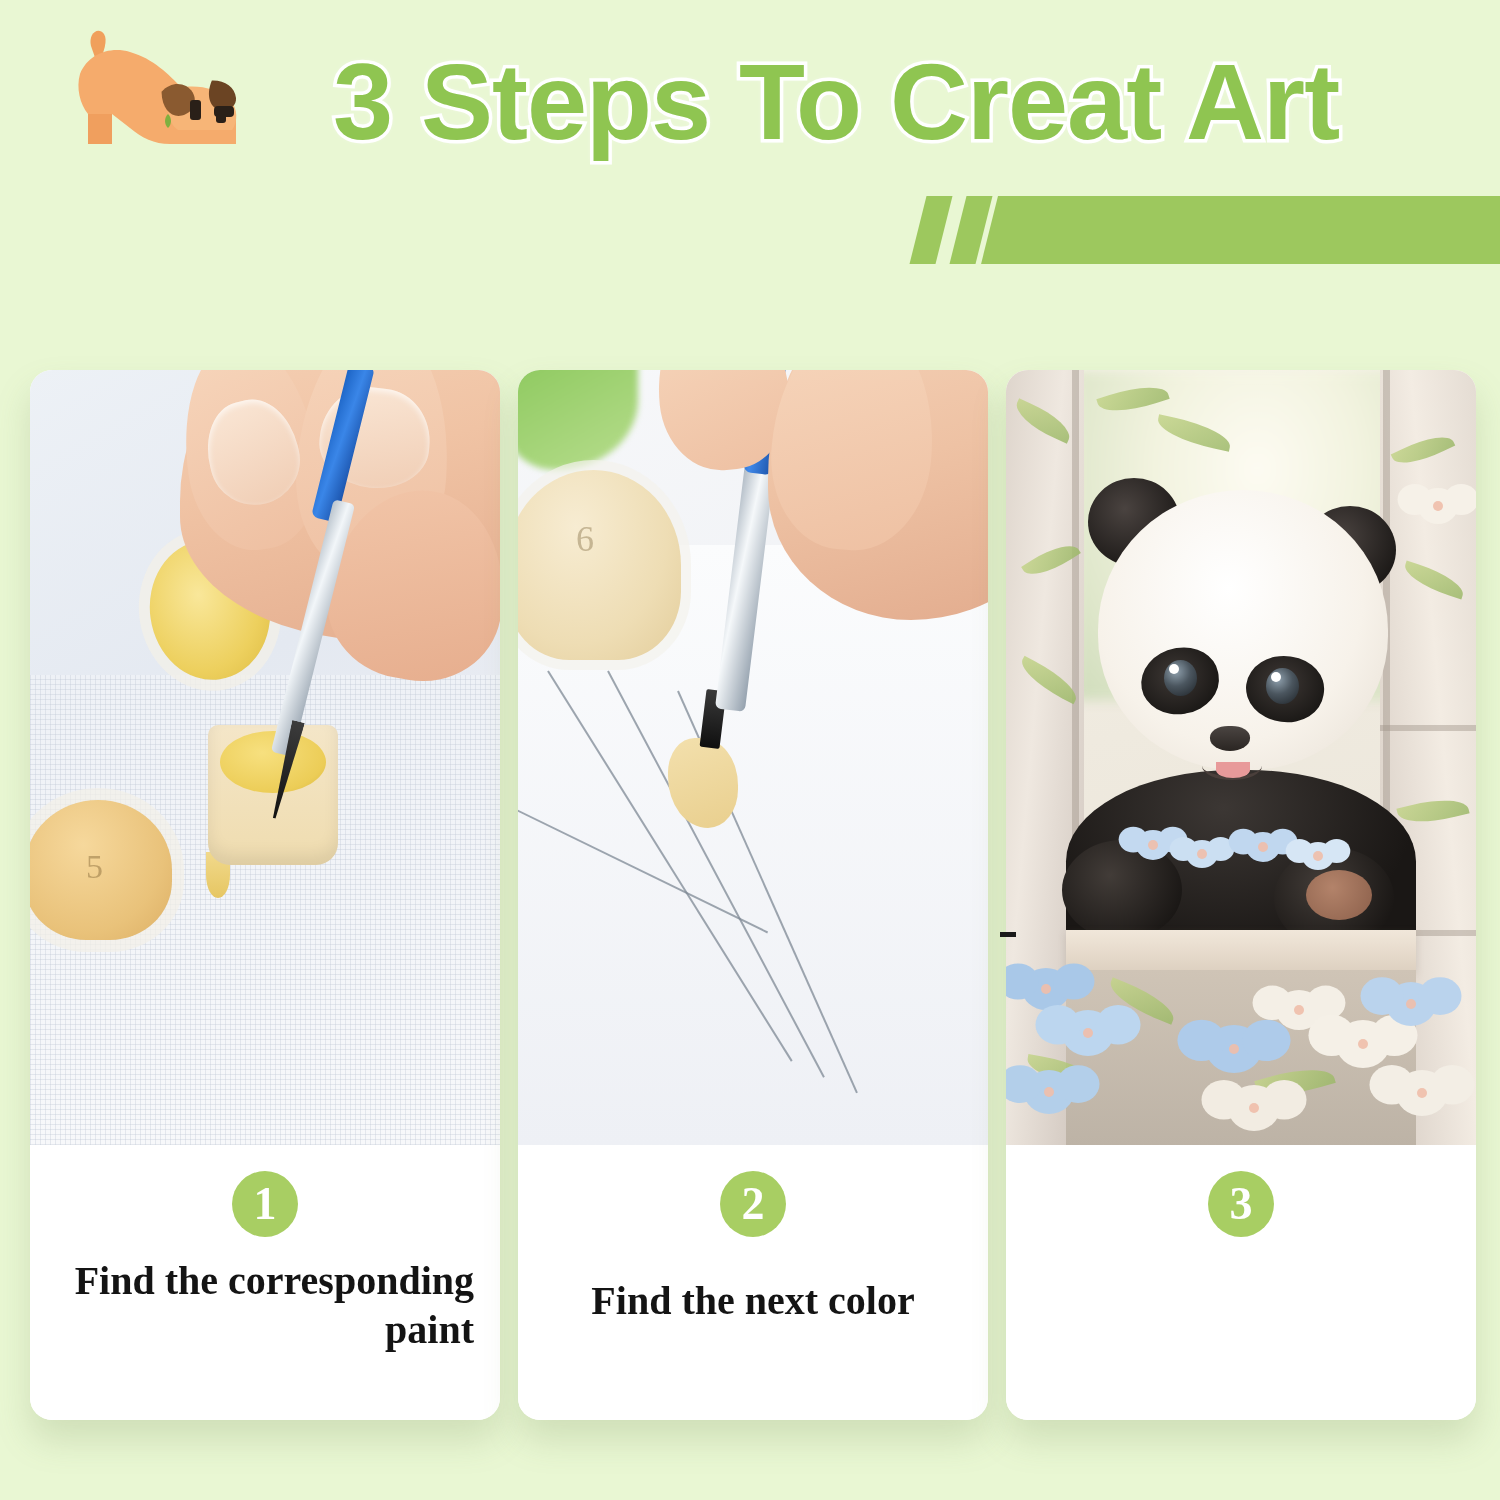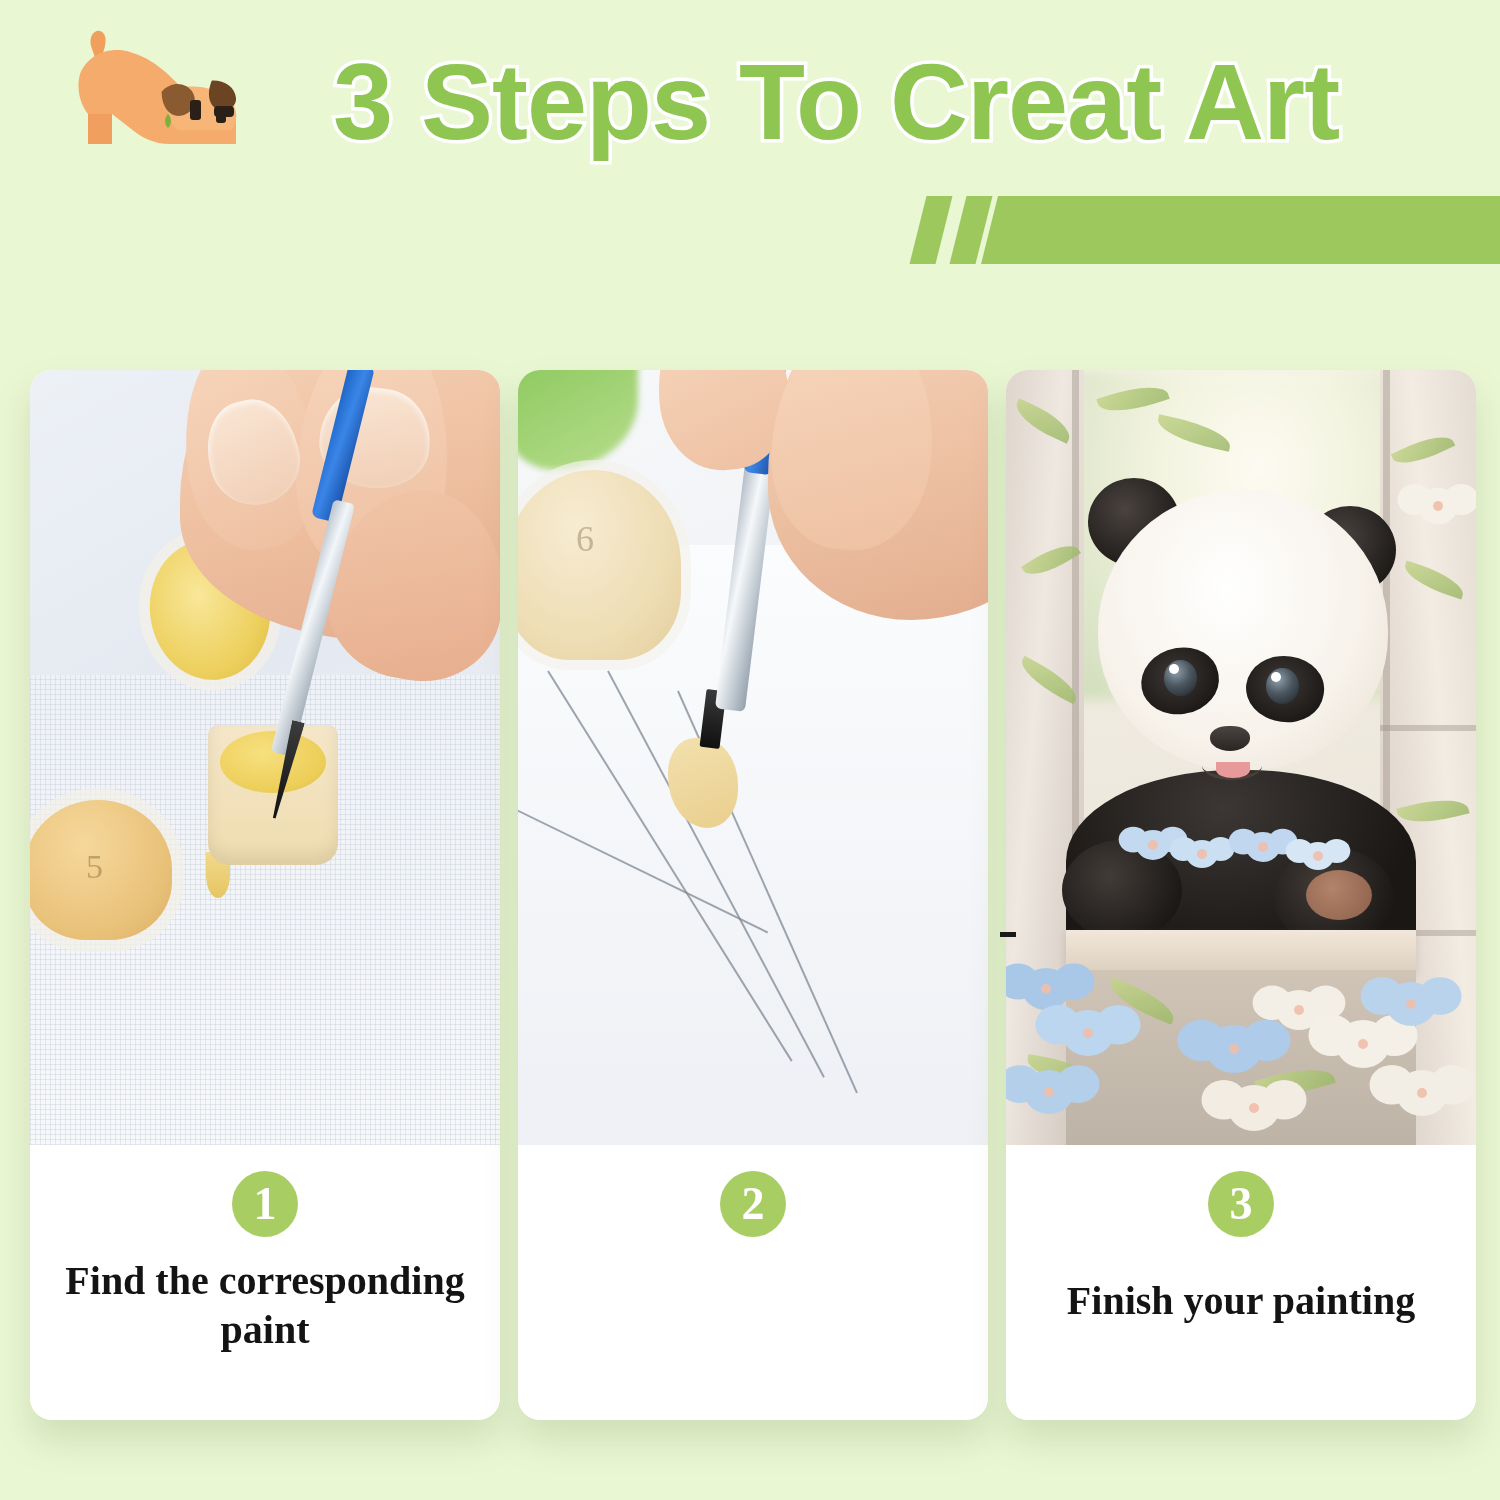--- a/index.html
+++ b/index.html
@@ -93,21 +93,21 @@
   .caption-text {
     position:absolute;
     left:26px; right:26px;
     top:112px;
     font-family:"Liberation Serif", serif;
     font-size:40px;
     font-weight:bold;
     color:#141414;
     line-height:1.22;
   }
-  .caption-left   { text-align:center;font-family:Liberation Serif, serif; }
+  .caption-left   { text-align:right;font-family:Liberation Serif, serif; }
   .caption-center { text-align:center; top:132px; }
 
   
   #edge-artifact {
     position:absolute;
     left:1000px; top:932px;
     width:16px; height:5px;
     background:#1a1a1a;
   }
 
@@ -423,20 +423,21 @@
       <div class="p2-paint-stroke"></div>
       <div id="p2-brush-tip"></div>
       <div id="p2-brush-ferrule"></div>
       <div id="p2-brush-handle"></div>
       <div class="p2-hand"></div>
       <div class="p2-finger" id="p2-finger-a"></div>
       <div class="p2-finger" id="p2-finger-b"></div>
     </div>
     <div class="card-caption">
       <div class="step-badge">2</div>
+      <div class="caption-text caption-center">Find the next color</div>
     </div>
   </div>
 
   <div class="card" id="card-3">
     <div class="card-photo" id="photo-3">
       <div class="p3-sky"></div>
       <div class="p3-frame-left"></div>
       <div class="p3-frame-right"></div>
       <div class="p3-mullion" style="left:66px;  top:0;   width:7px;  height:775px;"></div>
       <div class="p3-mullion" style="right:86px; top:0;   width:7px;  height:775px;"></div>
@@ -514,18 +515,17 @@
         </div>
       <div class="p3-flower" style="left:296px; top:472px; width:32px; height:28px; background:#d6e6f5;">
           <span class="p3-flower-core"></span>
         </div>
       <div class="p3-flower" style="left:412px; top:118px; width:40px; height:36px; background:#f6f1e8;">
           <span class="p3-flower-core"></span>
         </div>
     </div>
     <div class="card-caption">
       <div class="step-badge">3</div>
-      <div class="caption-text caption-center">Finish your painting</div>
     </div>
   </div>
 </div>
 
 <div id="edge-artifact"></div>
 
 </body></html>

